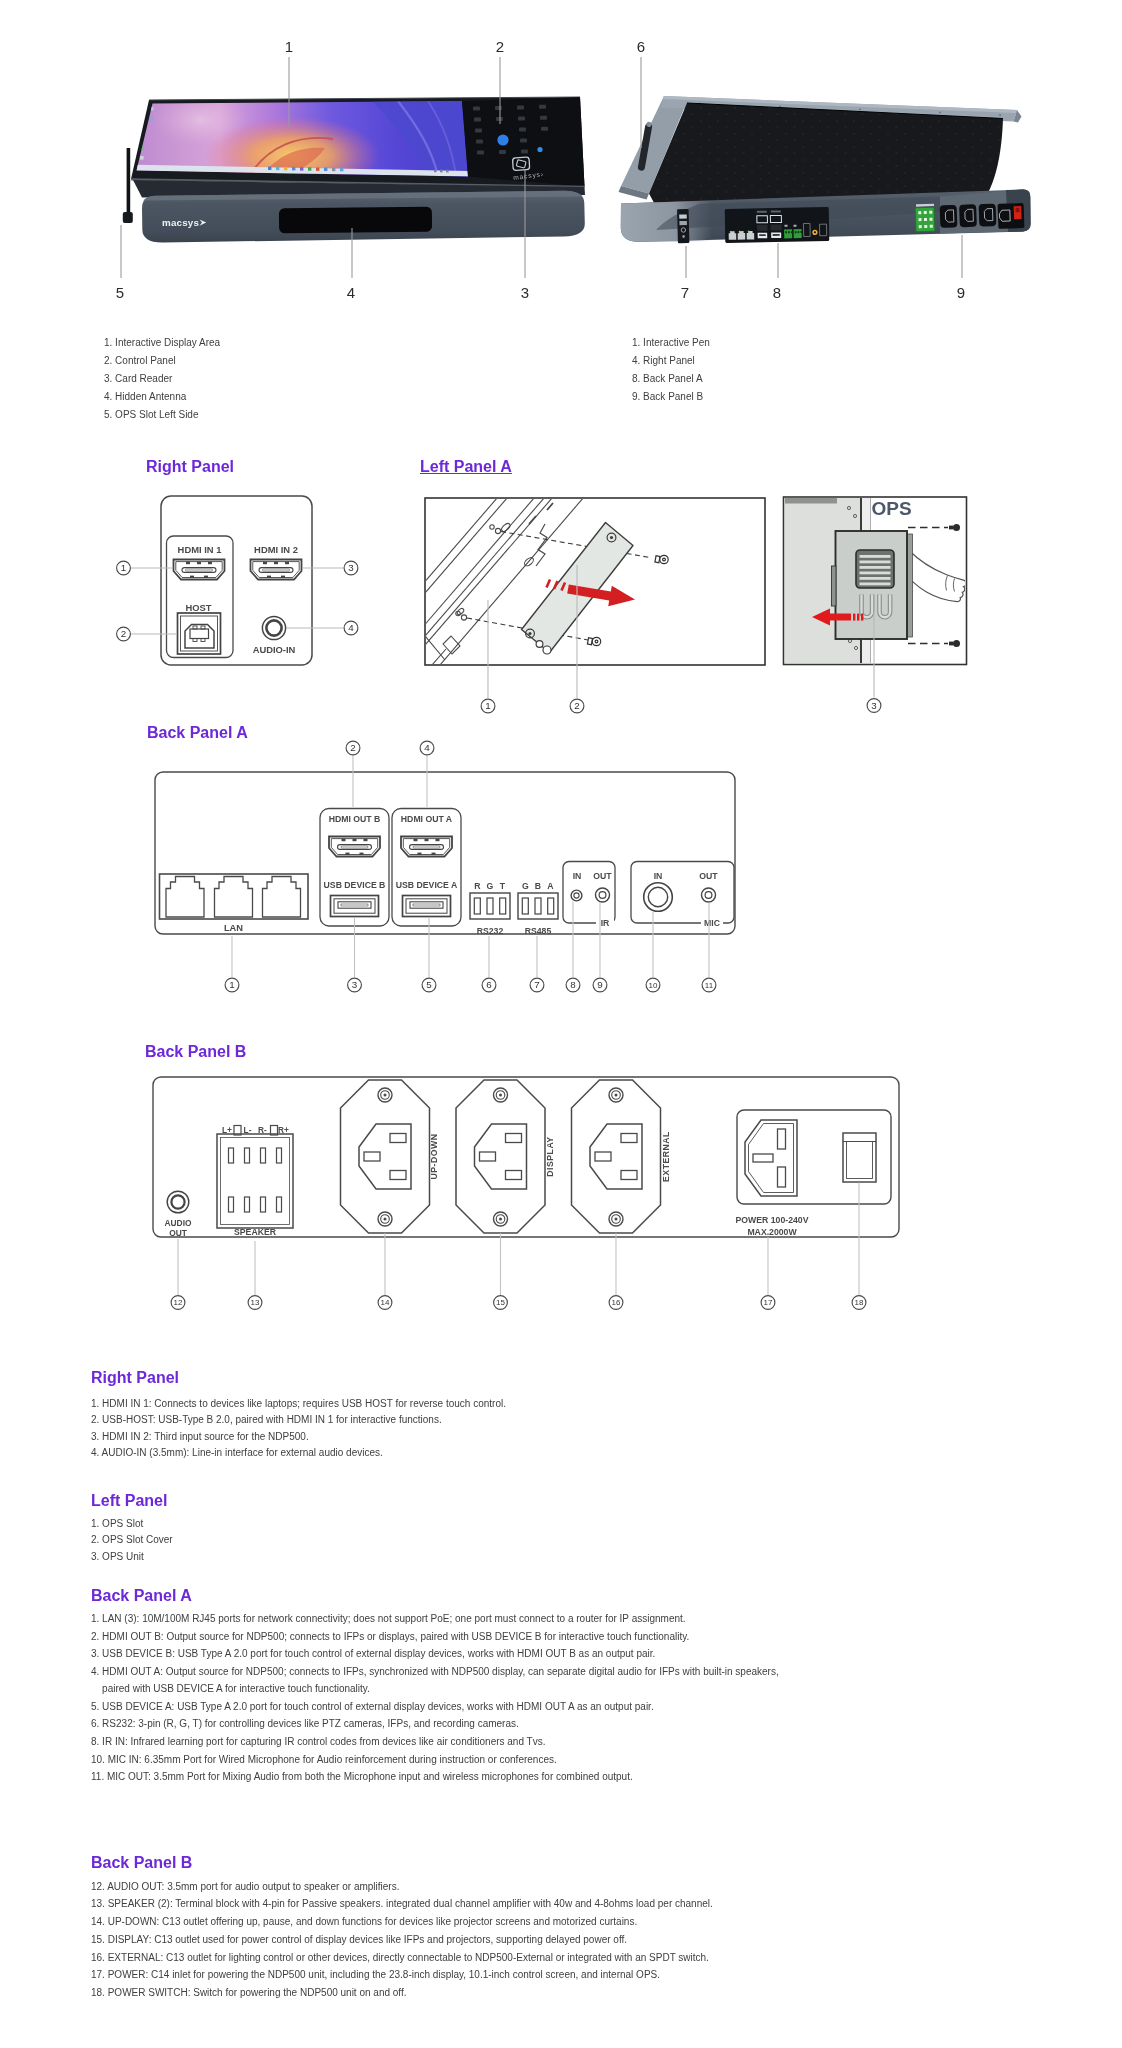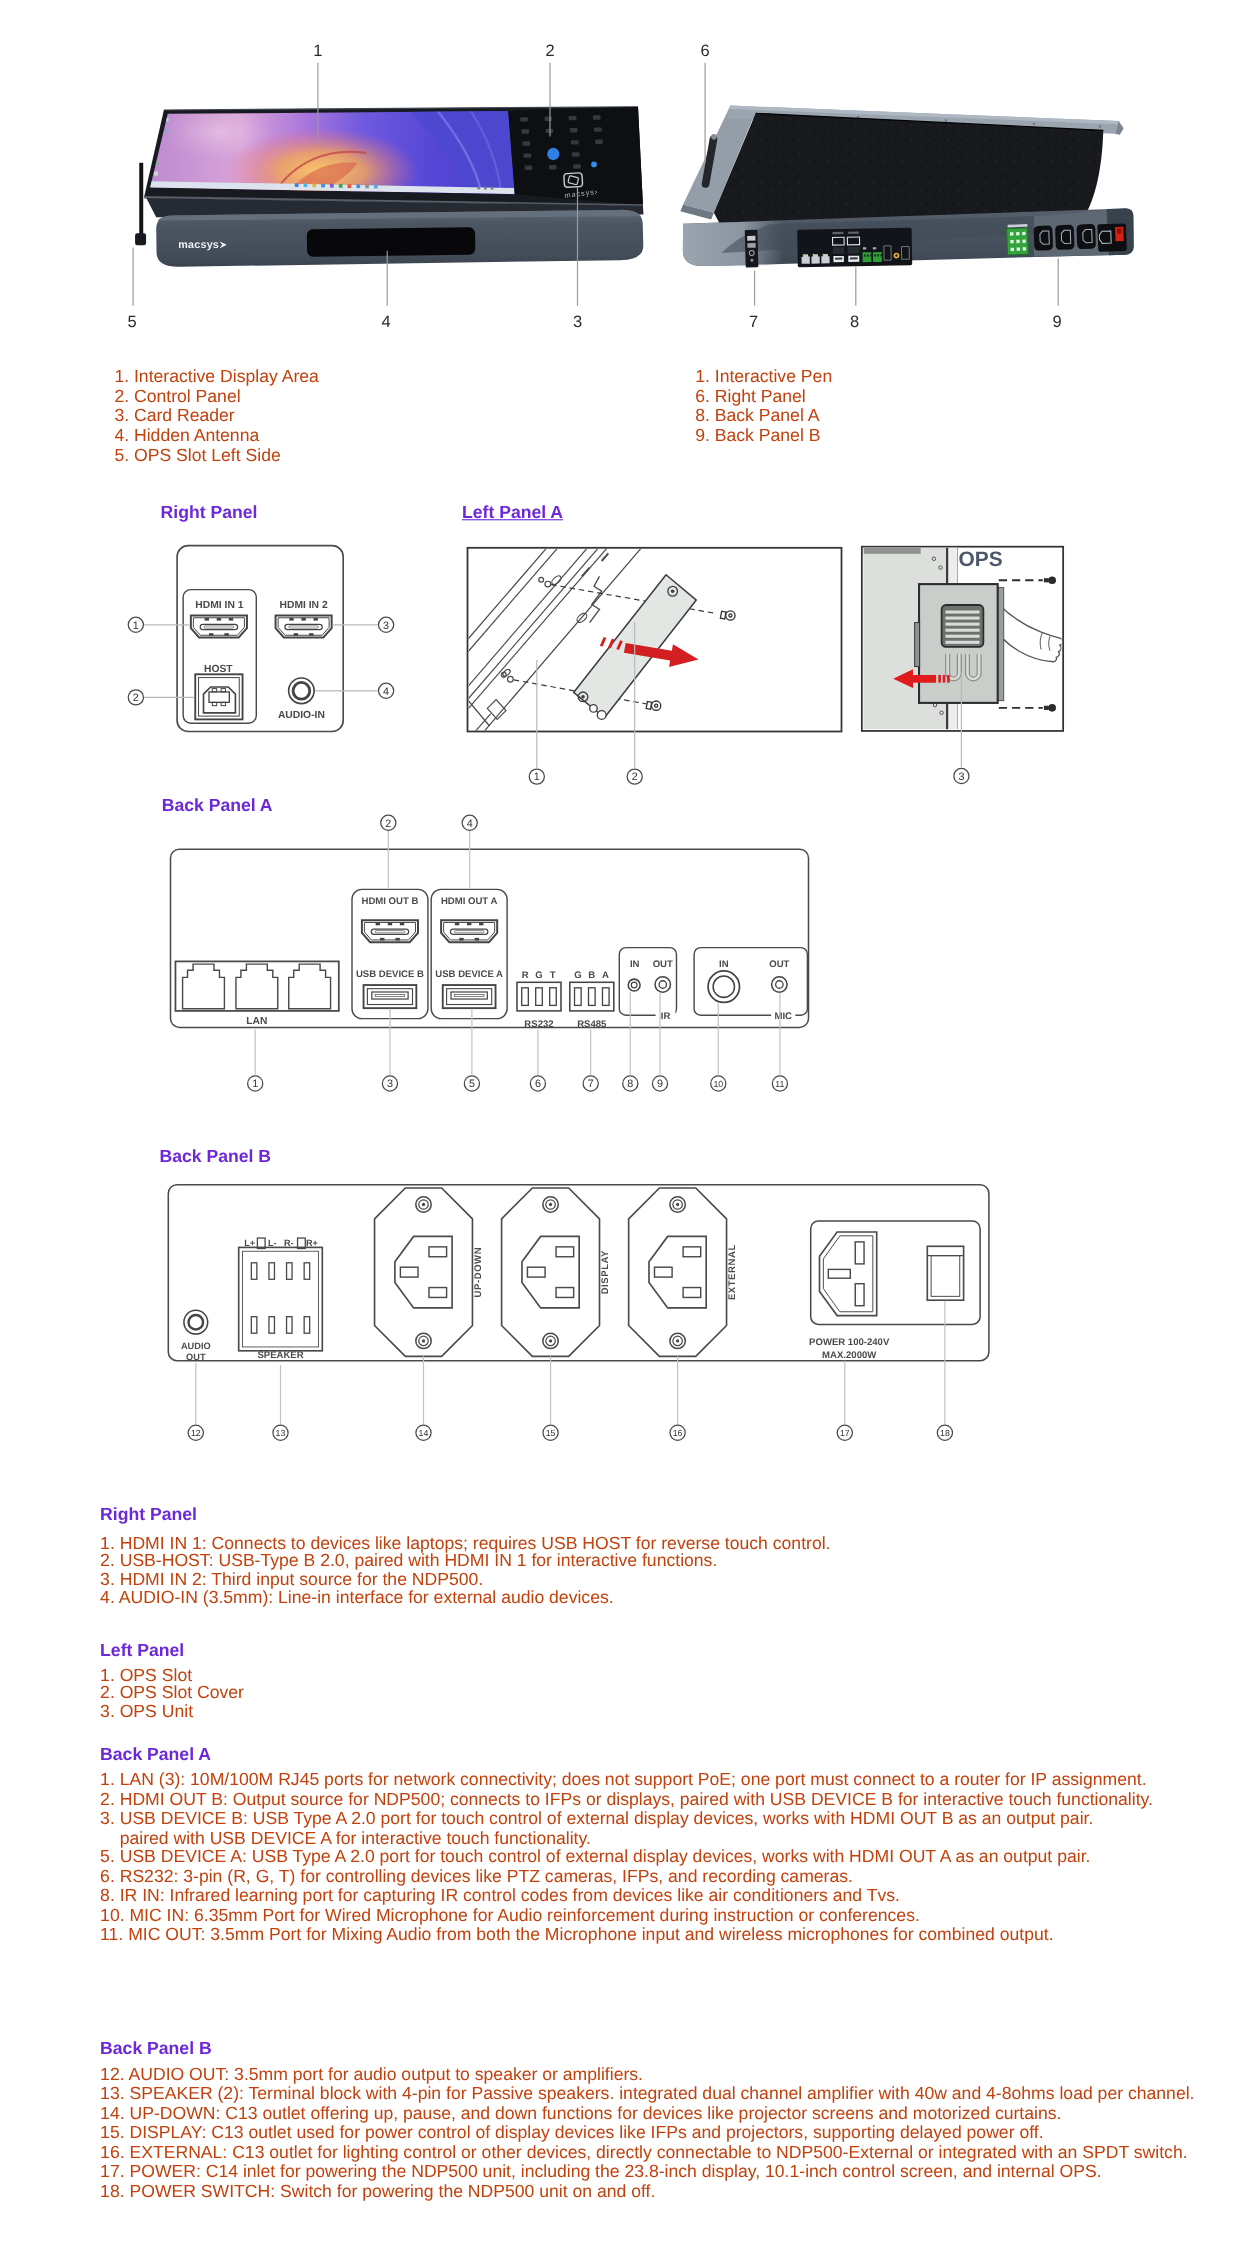--- a/index.html
+++ b/index.html
@@ -1,20 +1,20 @@
 <!DOCTYPE html>
 <html><head>
 <meta charset="utf-8">
 <style>
   html,body{margin:0;padding:0;background:#ffffff;}
   body{width:1122px;height:2048px;position:relative;font-family:"Liberation Sans",sans-serif;color:#1c1c1c;overflow:hidden;}
   .abs{position:absolute;}
   .num{position:absolute;font-size:15px;color:#2b2b2b;transform:translateX(-50%);}
   .h14{position:absolute;font-weight:bold;font-size:16px;color:#6d28d9;}
-  .list{position:absolute;font-size:16px;color:#c2410c;}
+  .list{position:absolute;font-size:10px;color:#404040;}
   .list div{white-space:pre;}
 </style>
 </head>
 <body>
 
 <div class="num" style="left:289px;top:38px;">1</div>
 <div class="num" style="left:500px;top:38px;">2</div>
 <div class="num" style="left:641px;top:38px;">6</div>
 <div class="num" style="left:120px;top:284px;">5</div>
 <div class="num" style="left:351px;top:284px;">4</div>
@@ -279,21 +279,21 @@
 
 <div class="list" style="left:104px;top:334px;line-height:18px;">
 <div>1. Interactive Display Area</div>
 <div>2. Control Panel</div>
 <div>3. Card Reader</div>
 <div>4. Hidden Antenna</div>
 <div>5. OPS Slot Left Side</div>
 </div>
 <div class="list" style="left:632px;top:334px;line-height:18px;">
 <div>1. Interactive Pen</div>
-<div>6. Right Panel</div>
+<div>4. Right Panel</div>
 <div>8. Back Panel A</div>
 <div>9. Back Panel B</div>
 </div>
 
 <div class="h14" style="left:146px;top:458px;">Right Panel</div>
 <div class="h14" style="left:420px;top:458px;text-decoration:underline;">Left Panel A</div>
 <div class="h14" style="left:147px;top:724px;">Back Panel A</div>
 <div class="h14" style="left:145px;top:1043px;">Back Panel B</div>
 
 <svg class="abs" style="left:110px;top:485px;" width="260" height="195" viewBox="110 485 260 195">
@@ -688,20 +688,21 @@
 <div>1. OPS Slot</div>
 <div>2. OPS Slot Cover</div>
 <div>3. OPS Unit</div>
 </div>
 
 <div class="h14" style="left:91px;top:1586.5px;">Back Panel A</div>
 <div class="list" style="left:91px;top:1610px;line-height:17.56px;">
 <div>1. LAN (3): 10M/100M RJ45 ports for network connectivity; does not support PoE; one port must connect to a router for IP assignment.</div>
 <div>2. HDMI OUT B: Output source for NDP500; connects to IFPs or displays, paired with USB DEVICE B for interactive touch functionality.</div>
 <div>3. USB DEVICE B: USB Type A 2.0 port for touch control of external display devices, works with HDMI OUT B as an output pair.</div>
+<div>4. HDMI OUT A: Output source for NDP500; connects to IFPs, synchronized with NDP500 display, can separate digital audio for IFPs with built-in speakers,</div>
 <div>    paired with USB DEVICE A for interactive touch functionality.</div>
 <div>5. USB DEVICE A: USB Type A 2.0 port for touch control of external display devices, works with HDMI OUT A as an output pair.</div>
 <div>6. RS232: 3-pin (R, G, T) for controlling devices like PTZ cameras, IFPs, and recording cameras.</div>
 <div>8. IR IN: Infrared learning port for capturing IR control codes from devices like air conditioners and Tvs.</div>
 <div>10. MIC IN: 6.35mm Port for Wired Microphone for Audio reinforcement during instruction or conferences.</div>
 <div>11. MIC OUT: 3.5mm Port for Mixing Audio from both the Microphone input and wireless microphones for combined output.</div>
 </div>
 
 <div class="h14" style="left:91px;top:1853.5px;">Back Panel B</div>
 <div class="list" style="left:91px;top:1877.5px;line-height:17.78px;">

